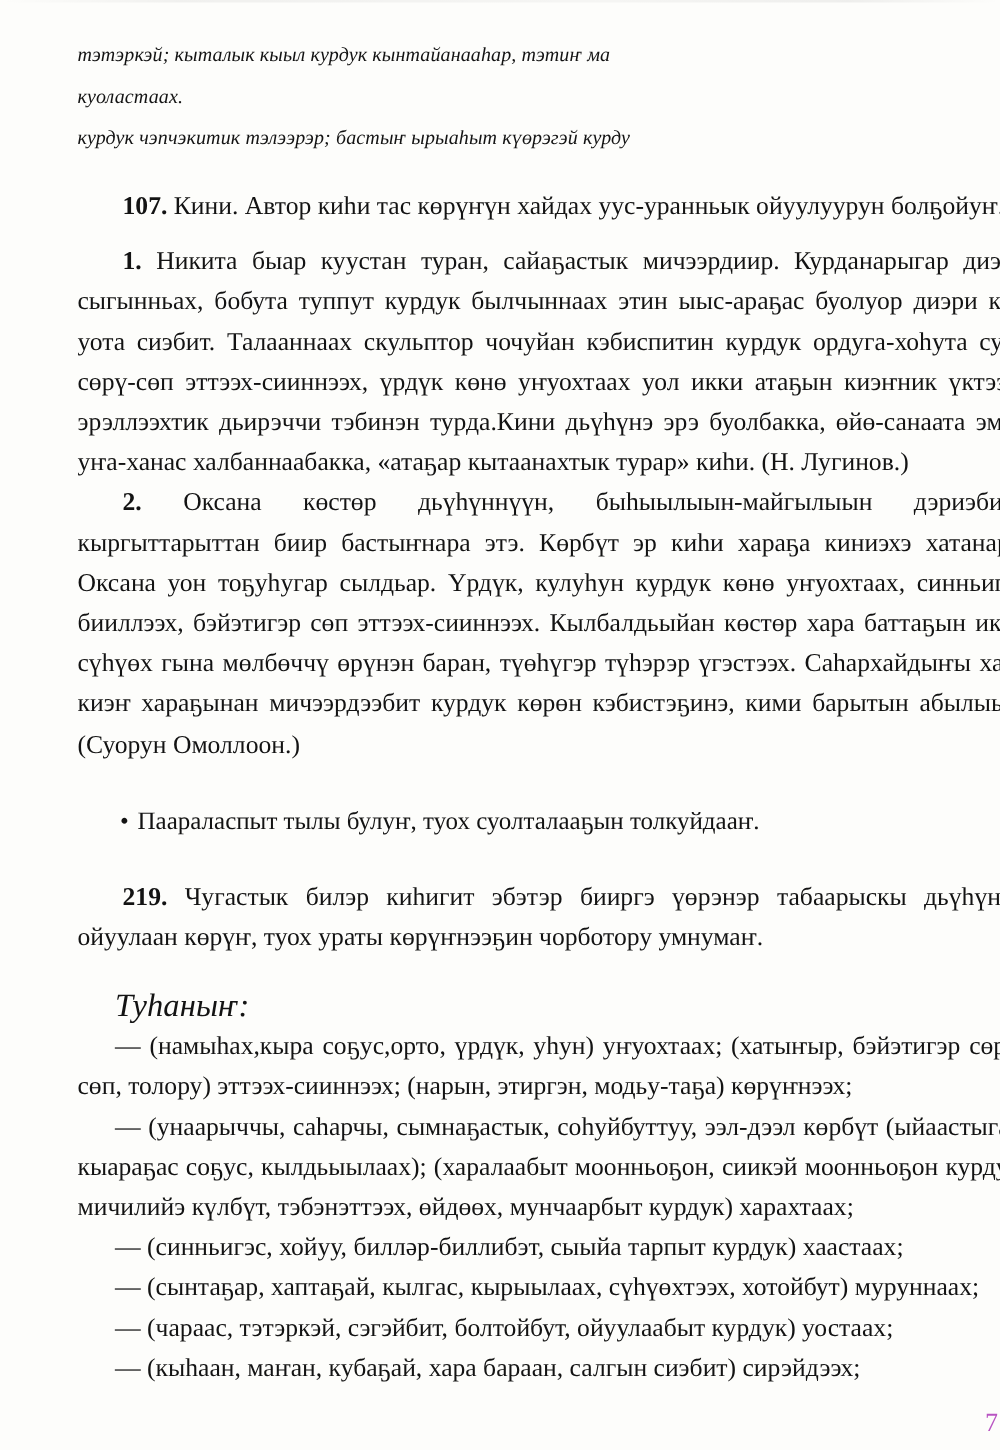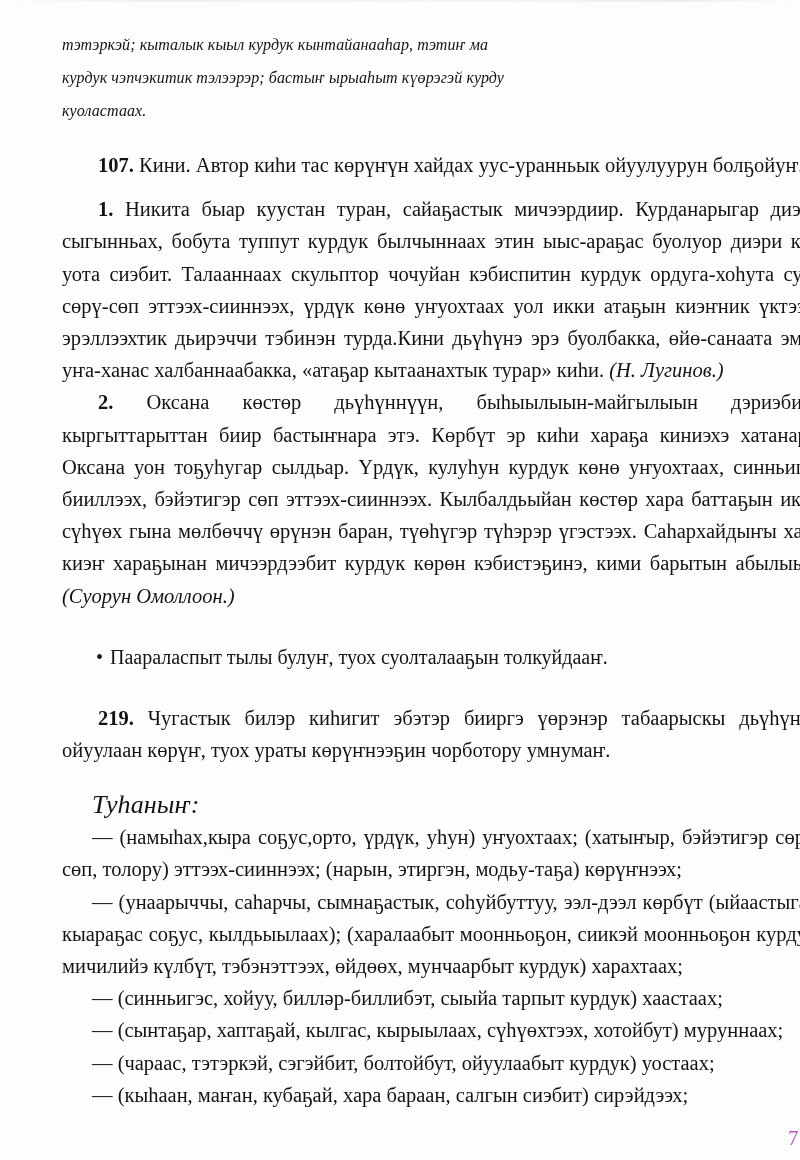--- a/index.html
+++ b/index.html
@@ -46,21 +46,20 @@
     line-height: 32.2px;
     text-align: justify;
     text-justify: inter-word;
     width: 760px;       
   }
   .clip {
     width: 738px;
     overflow: hidden;
   }
   .italic {
-    font-style: italic;
   }
   .lead-italic {
     font-style: italic;
     font-size: 16px;
     line-height: 33px;
   }
   .ex-num {
     font-weight: bold;
   }
   .indent-lg {
@@ -112,22 +111,22 @@
 <body>
 
 <div class="page">
 
   <div class="scan-edge-top"></div>
 
   <div class="text-column">
 
     <div class="clip">
       <div class="blk lead-italic">тэтэркэй; кыталык кыыл курдук кынтайанааһар, тэтиҥ ма</div>
+      <div class="blk lead-italic">куоластаах.</div>
       <div class="blk lead-italic">курдук чэпчэкитик тэлээрэр; бастыҥ ырыаһыт күөрэгэй курду</div>
-      <div class="blk lead-italic">куоластаах.</div>
     </div>
 
     <div class="sp-md"></div>
 
     <div class="clip">
       <p class="para indent-lg"><span class="ex-num">107.</span> <span>Кини.</span> <span>Автор киһи тас көрүҥүн хайдах уус-уранньык ойуулуурун болҕойуҥ.</span></p>
     </div>
 
     <div class="sp-sm"></div>
 

